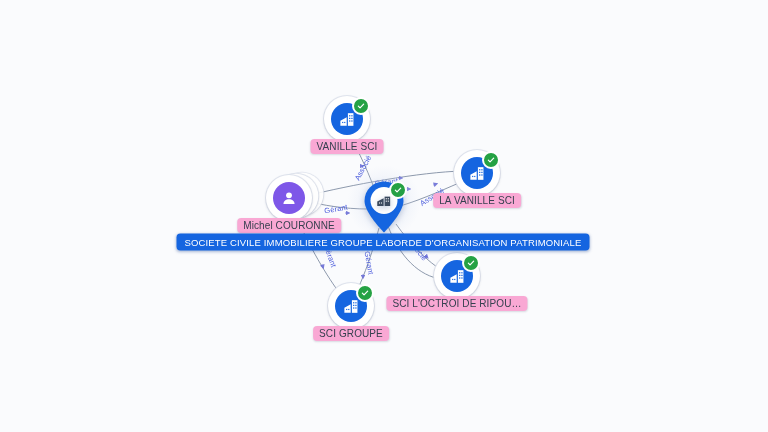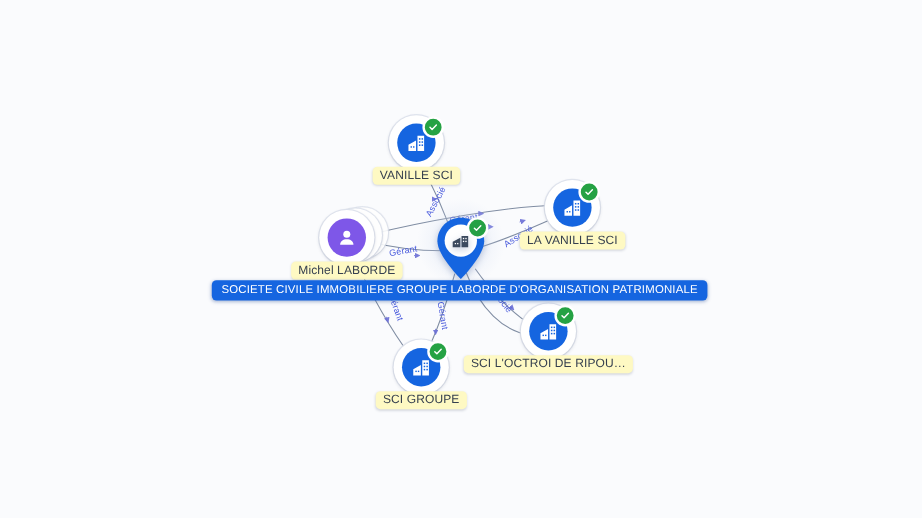--- a/index.html
+++ b/index.html
@@ -45,21 +45,21 @@
     display:flex;align-items:center;justify-content:center;
   }
   .badge svg{display:block;}
 
   
   .cap{
     position:absolute;left:50%;top:50%;
     transform:translate(-50%,0);
     margin-top:20px;
     white-space:nowrap;
-    background:#fef9c3;
+    background:#f9a8d4;
     color:#36404f;
     font-size:10px;
     letter-spacing:.1px;
     padding:2px 6px;
     border-radius:4px;
     box-shadow:0 1px 2px rgba(40,50,80,.16);
   }
 
   
   #center-node{position:absolute;transform:translate(-50%,-50%);}
@@ -216,21 +216,21 @@
   <div class="node" id="n-michel" style="left:289px;top:198px;">
     <div class="disc s2"></div>
     <div class="disc s1"></div>
     <div class="disc"></div>
     <div class="ico person">
       <svg width="18" height="18" viewBox="0 0 24 24">
         <circle cx="12" cy="8.4" r="3.9" fill="#fff"></circle>
         <path d="M4.6 20c0-4.1 3.3-6.3 7.4-6.3s7.4 2.2 7.4 6.3z" fill="#fff"></path>
       </svg>
     </div>
-    <div class="cap">Michel LABORDE</div>
+    <div class="cap">Michel COURONNE</div>
   </div>
 
   <div class="node" id="n-octroi" style="left:457px;top:276px;">
     <div class="disc"></div>
     <div class="ico company">
       <svg width="19" height="19" viewBox="0 0 24 24" fill="none">
         <path d="M3 20h8V9L3 13.5V20z" fill="#fff"></path>
         <path d="M12.5 20h7V4h-7v16z" fill="#fff"></path>
         <rect x="14" y="6.5" width="1.6" height="1.6" fill="#1565e0"></rect>
         <rect x="16.8" y="6.5" width="1.6" height="1.6" fill="#1565e0"></rect>

